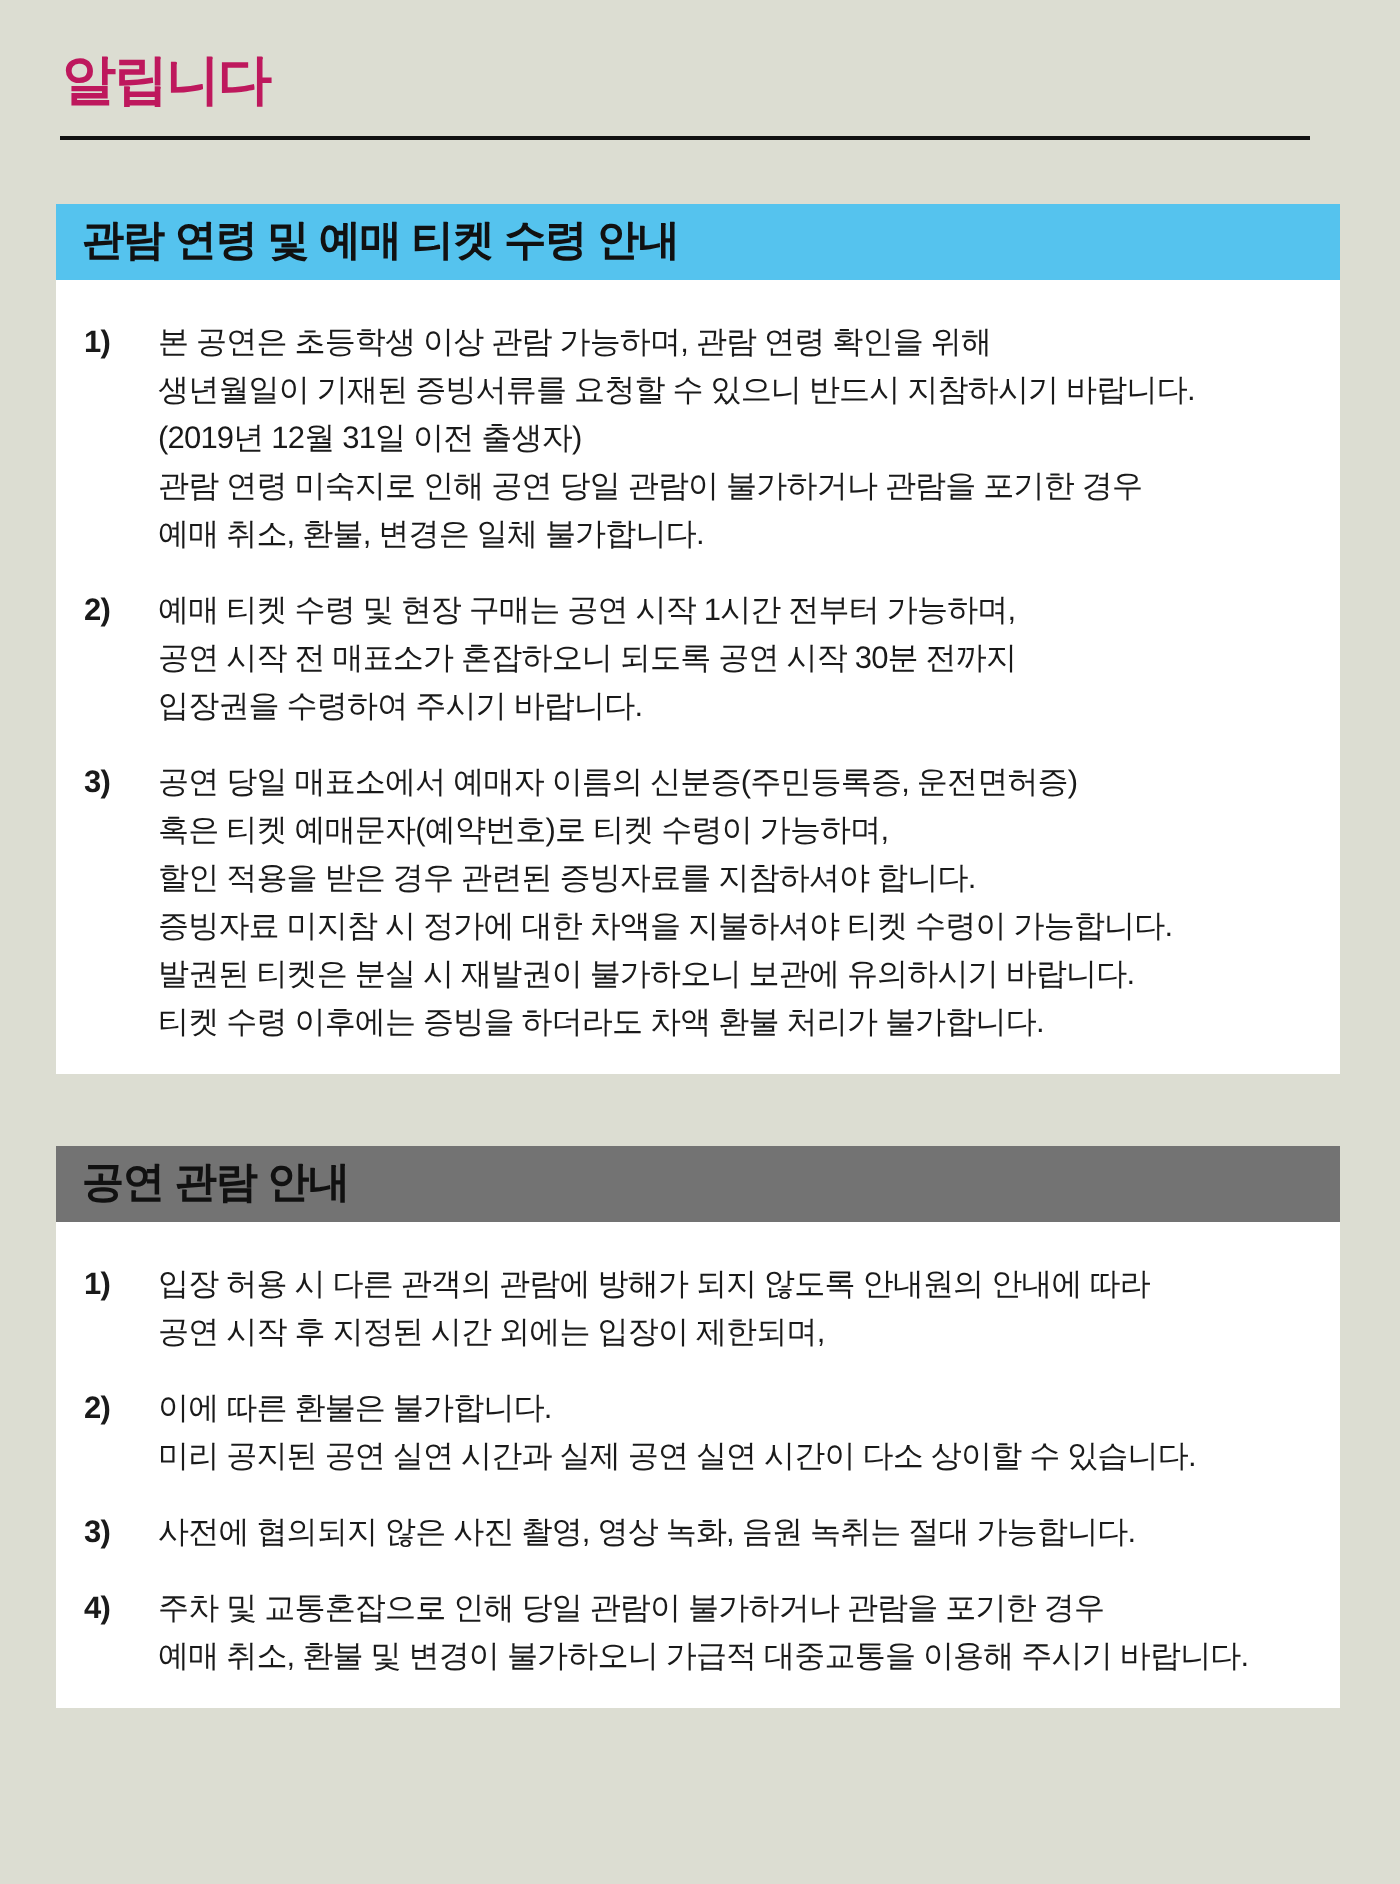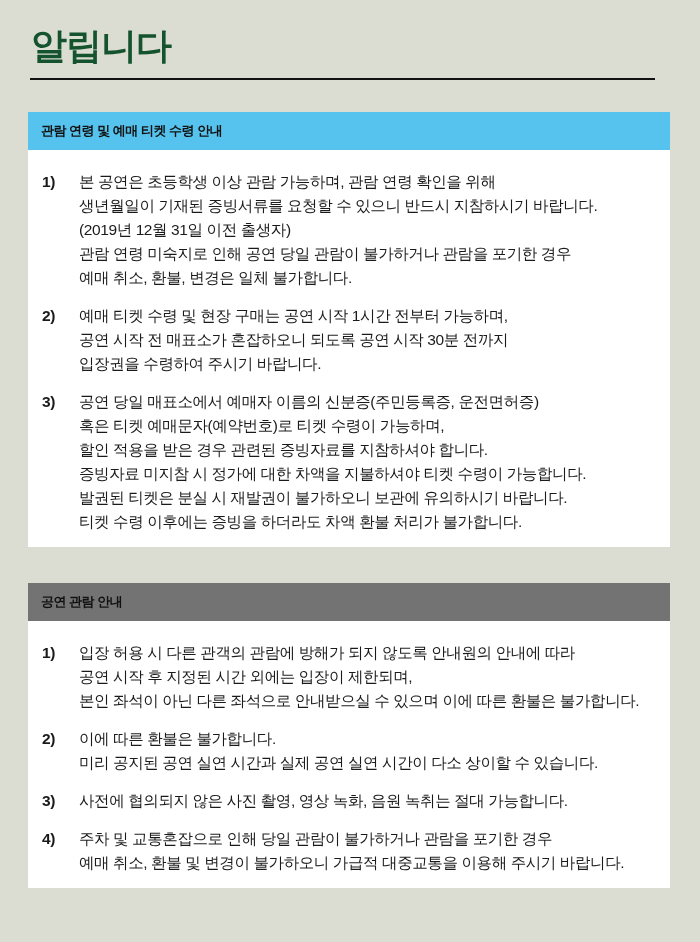--- a/index.html
+++ b/index.html
@@ -9,41 +9,41 @@
     background: #dcddd2;
     font-family: "Liberation Sans", "DejaVu Sans", sans-serif;
     color: #1a1a1a;
     overflow: hidden;
   }
   .page { width: 700px; height: 942px; position: relative; }
 
   .page-title {
     margin: 0;
     padding: 26px 0 0 31px;
-    font-size: 36px;
+    font-size: 27px;
     font-weight: 900;
     letter-spacing: -1px;
-    color: #14532d;
+    color: #be185d;
     line-height: 1.1;
   }
   .title-divider {
     margin: 12px 45px 0 30px;
     border: none;
     border-top: 2px solid #111111;
   }
 
   .notice-section { margin: 0 30px 0 28px; width: 642px; }
   .section-1 { margin-top: 32px; }
   .section-2 { margin-top: 36px; }
 
   .section-header {
     height: 38px;
     line-height: 38px;
     padding-left: 13px;
-    font-size: 13px;
+    font-size: 21px;
     font-weight: bold;
     color: #111111;
     letter-spacing: -0.5px;
   }
   .section-body {
     background: #ffffff;
     padding: 20px 10px 13px 14px;
   }
 
   .notice-item {
@@ -111,21 +111,20 @@
 
   <section class="notice-section section-2">
     <div class="section-header" style="background-color: #737373;">공연 관람 안내</div>
     <div class="section-body">
 
         <div class="notice-item">
           <span class="item-number">1)</span>
           <div class="item-lines">
             <div>입장 허용 시 다른 관객의 관람에 방해가 되지 않도록 안내원의 안내에 따라</div>
             <div>공연 시작 후 지정된 시간 외에는 입장이 제한되며,</div>
-            <div>본인 좌석이 아닌 다른 좌석으로 안내받으실 수 있으며 이에 따른 환불은 불가합니다.</div>
           </div>
         </div>
 
         <div class="notice-item">
           <span class="item-number">2)</span>
           <div class="item-lines">
             <div>이에 따른 환불은 불가합니다.</div>
             <div>미리 공지된 공연 실연 시간과 실제 공연 실연 시간이 다소 상이할 수 있습니다.</div>
           </div>
         </div>

